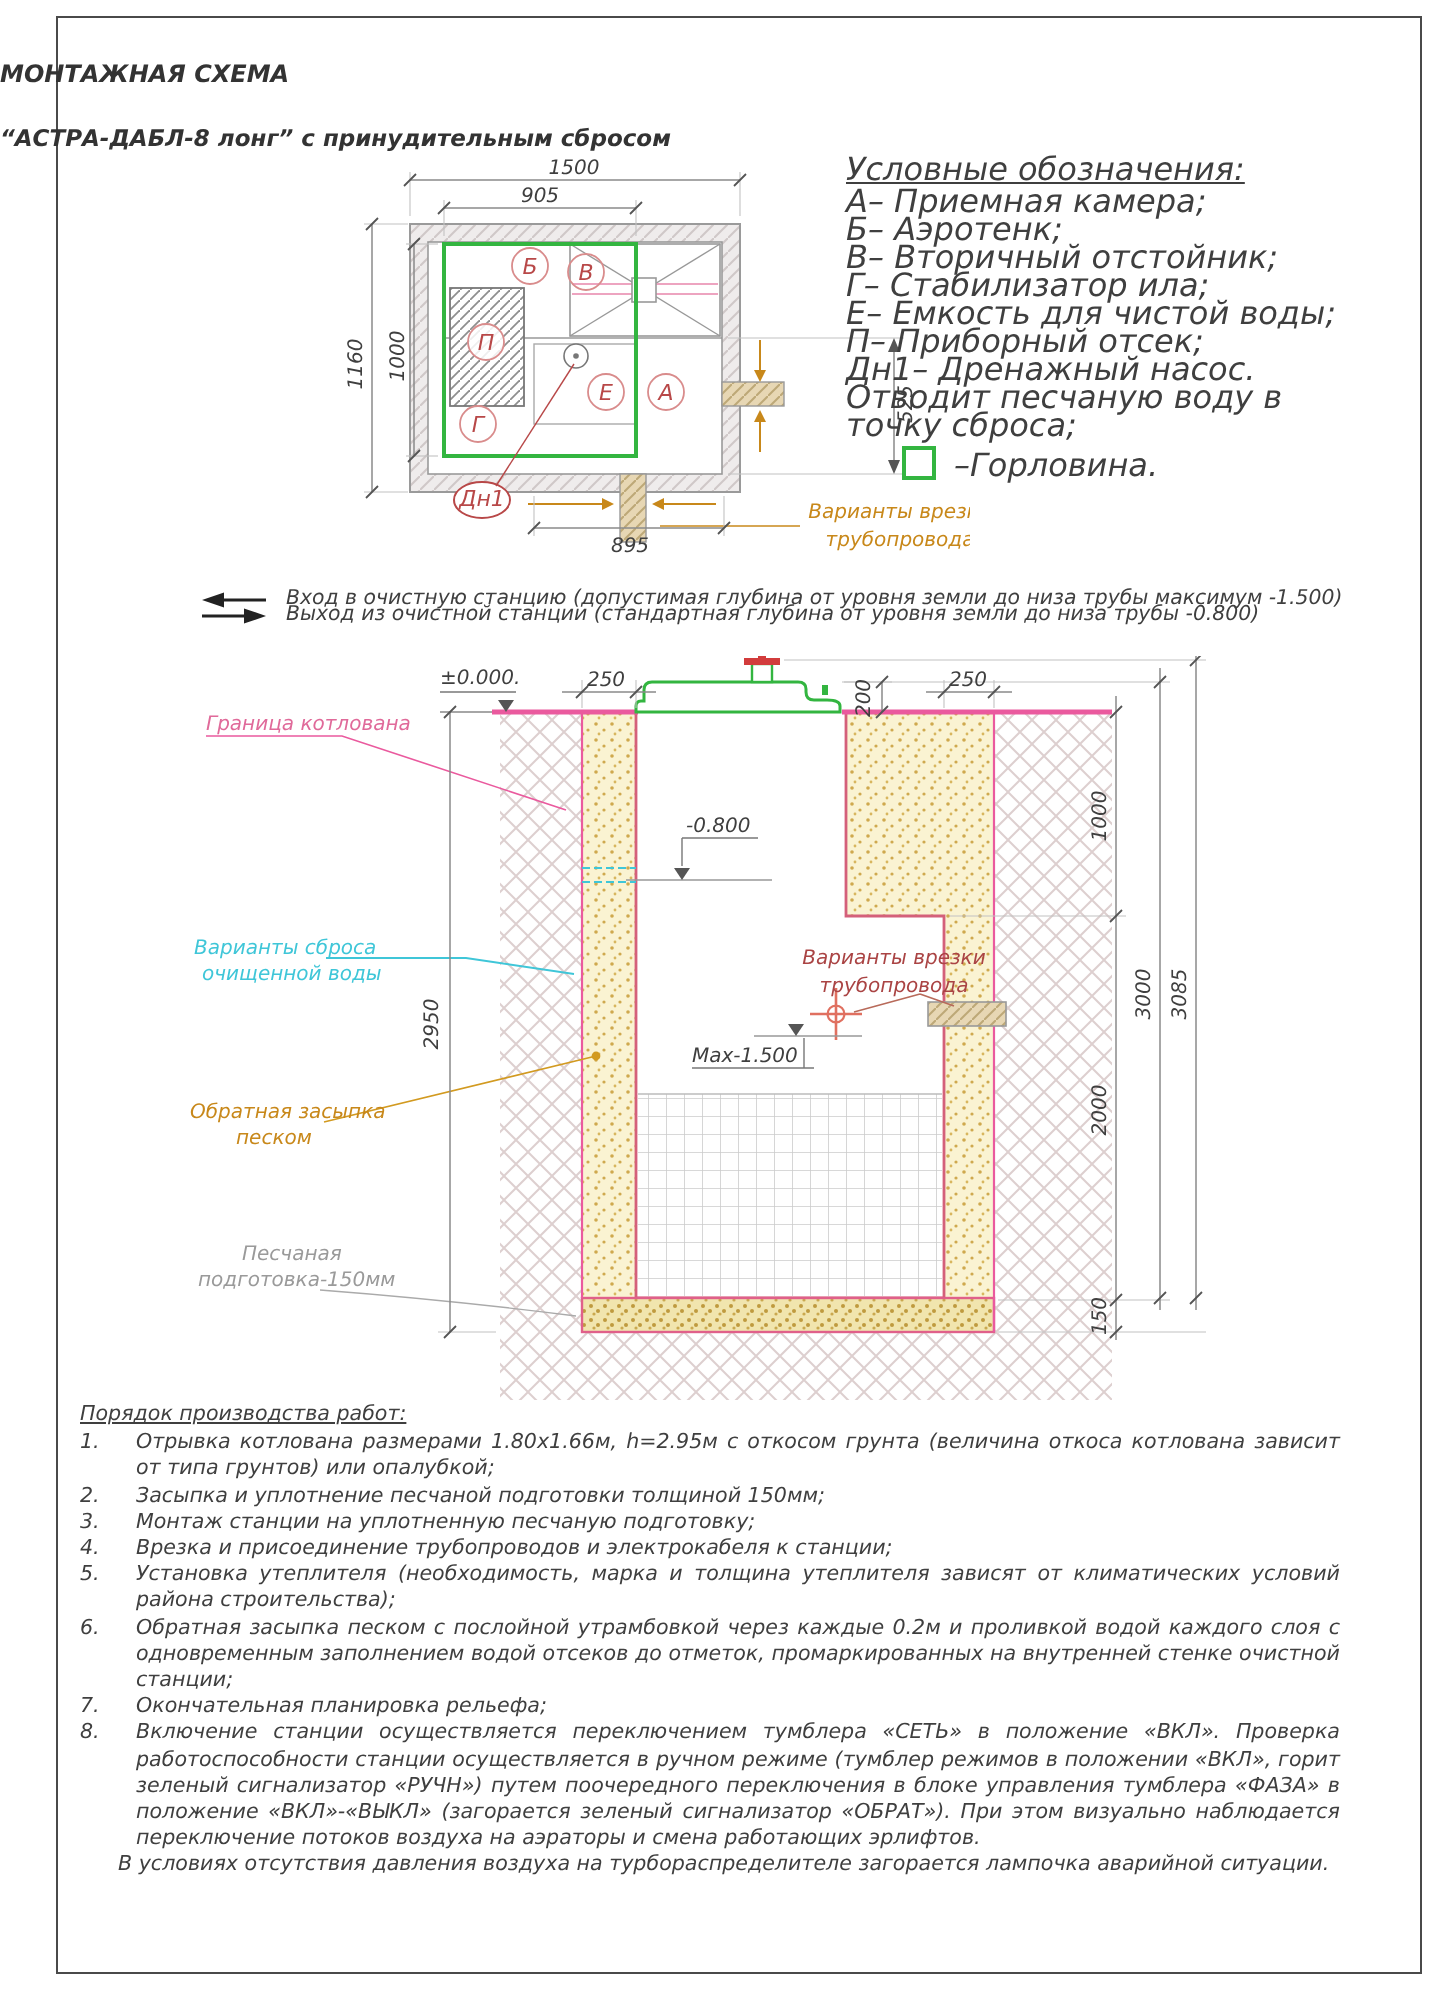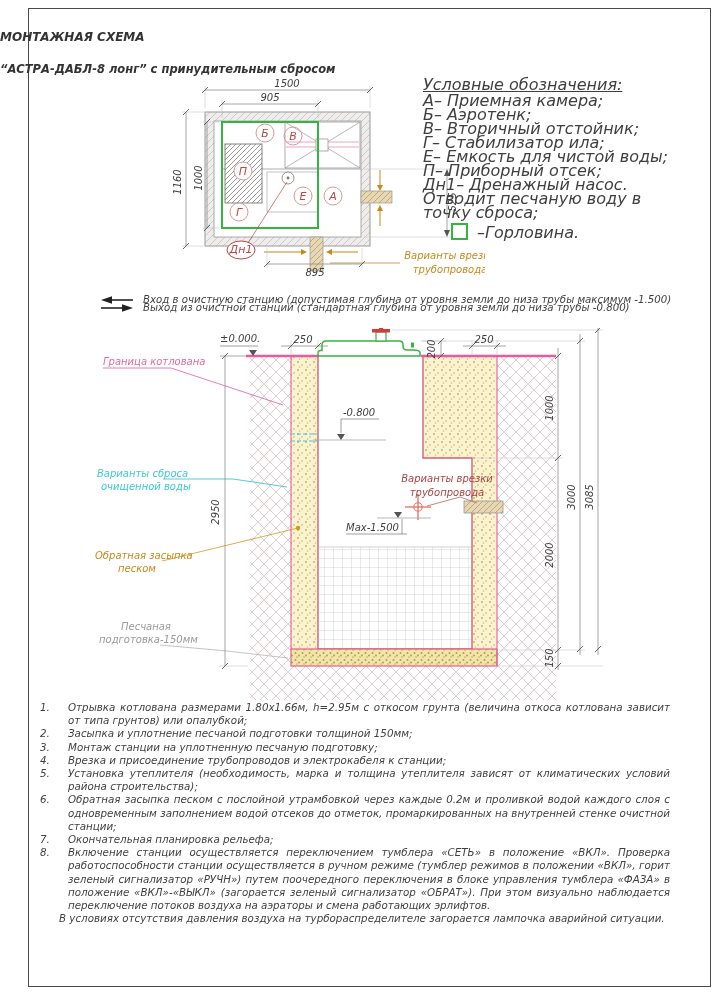--- a/index.html
+++ b/index.html
@@ -316,20 +316,21 @@
     <text class="st org" x="95" y="559" font-size="10.5" fill="#d29a20">Обратная засыпка</text>
     <text class="st org" x="118" y="572" font-size="10.5" fill="#d29a20">песком</text>
     <text class="st gry" x="121" y="630" font-size="10">Песчаная</text>
     <text class="st gry" x="99" y="643" font-size="10">подготовка-150мм</text>
     <text class="st drd" x="447" y="482" text-anchor="middle" font-size="10.5">Варианты врезки</text>
     <text class="st drd" x="447" y="496" text-anchor="middle" font-size="10.5">трубопровода</text>
   </g>
 </svg>
 
 <div class="worklist">
+  <div class="wl-title">Порядок производства работ:</div>
   <div class="wl-item">
     <span class="wl-num">1.</span>
     <span class="wl-text">Отрывка котлована размерами 1.80х1.66м, h=2.95м с откосом грунта (величина откоса котлована зависит от типа грунтов) или опалубкой;</span>
   </div>
   <div class="wl-item">
     <span class="wl-num">2.</span>
     <span class="wl-text">Засыпка и уплотнение песчаной подготовки толщиной 150мм;</span>
   </div>
   <div class="wl-item">
     <span class="wl-num">3.</span>

